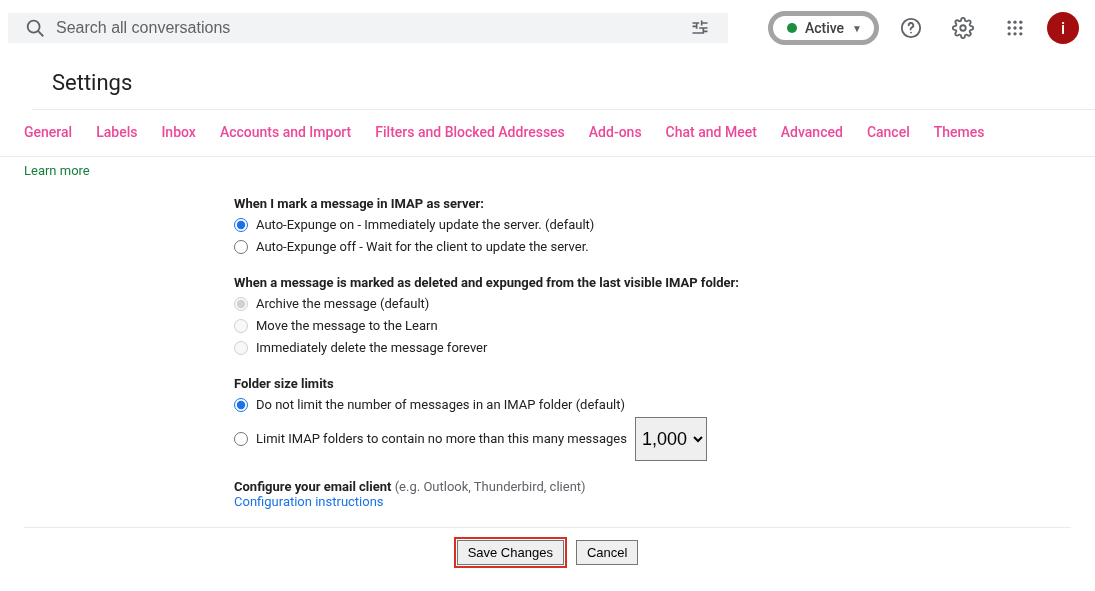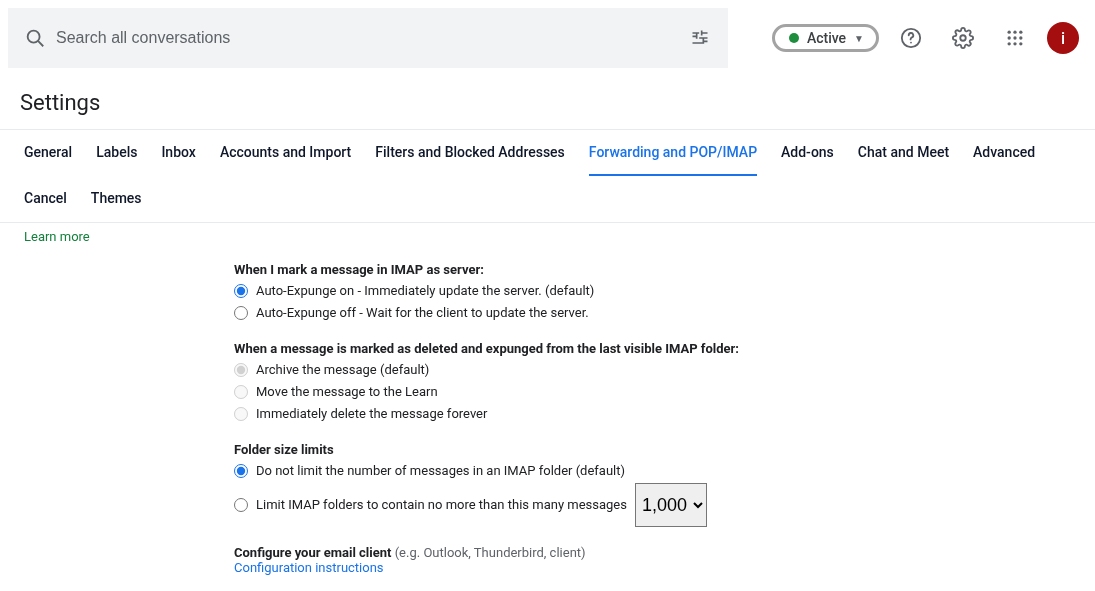--- a/index.html
+++ b/index.html
@@ -14,42 +14,42 @@
       display: flex;
       align-items: center;
       padding: 8px 16px 8px 8px;
       gap: 12px;
     }
     .search-wrap {
       display: flex;
       align-items: center;
       background: #f1f3f4;
       border-radius: 0;
-      height: 60px;
+      height: 30px;
       flex: 0 0 720px;
       padding: 0 8px 0 16px;
     }
     .search-icon, .tune-icon { color: #5f6368; display: flex; align-items: center; justify-content: center; }
     .search-input {
       flex: 1;
       border: none;
       background: transparent;
       font-size: 16px;
       color: #5f6368;
       padding: 0 10px;
       outline: none;
     }
     .search-input::placeholder { color: #5f6368; }
     .spacer { flex: 1; }
     .status-chip {
       display: flex;
       align-items: center;
-      border: 3px solid #a3a3a3;
+      border: 5px solid #a3a3a3;
       border-radius: 18px;
-      height: 28px;
+      height: 34px;
       padding: 0 12px 0 14px;
       gap: 8px;
       cursor: pointer;
     }
     .status-dot { width: 10px; height: 10px; border-radius: 50%; background: #1e8e3e; }
     .status-text { font-size: 14px; color: #3c4043; font-weight: 500; }
     .chip-caret { color: #5f6368; font-size: 10px; }
     .icon-btn {
       width: 40px; height: 40px; display: flex; align-items: center; justify-content: center;
       color: #5f6368; border-radius: 50%; cursor: pointer;
@@ -59,33 +59,34 @@
       color: #fff; display: flex; align-items: center; justify-content: center;
       font-size: 16px; font-weight: 500; cursor: pointer;
     }
     
     .page-title {
       font-size: 22px;
       font-weight: 400;
       padding: 14px 4px 14px 20px;
       border-bottom: 1px solid #e8eaed;
       color: #202124;
+      margin-left: 32px;
     }
     
     .tabs {
       display: flex;
       flex-wrap: wrap;
       padding: 0 24px;
       border-bottom: 1px solid #e8eaed;
     }
     .tab {
       padding: 14px 0;
       margin-right: 24px;
       font-size: 14px;
-      color: #0f172a;
+      color: #ec4899;
       cursor: pointer;
       font-weight: 500;
       border-bottom: 2px solid transparent;
     }
     .tab.active {
       color: #1a73e8;
       border-bottom-color: #1a73e8;
     }
     
     .content-area {
@@ -172,21 +173,20 @@
 </div>
 
 <div class="page-title">Settings</div>
 
 <div class="tabs" id="tabs-container">
     <div class="tab">General</div>
     <div class="tab">Labels</div>
     <div class="tab">Inbox</div>
     <div class="tab">Accounts and Import</div>
     <div class="tab">Filters and Blocked Addresses</div>
-    <div class="tab active">Forwarding and POP/IMAP</div>
     <div class="tab">Add-ons</div>
     <div class="tab">Chat and Meet</div>
     <div class="tab">Advanced</div>
     <div class="tab">Cancel</div>
     <div class="tab">Themes</div>
   </div>
 
 <div class="content-area">
   <div class="learn-link">Learn more</div>
 

